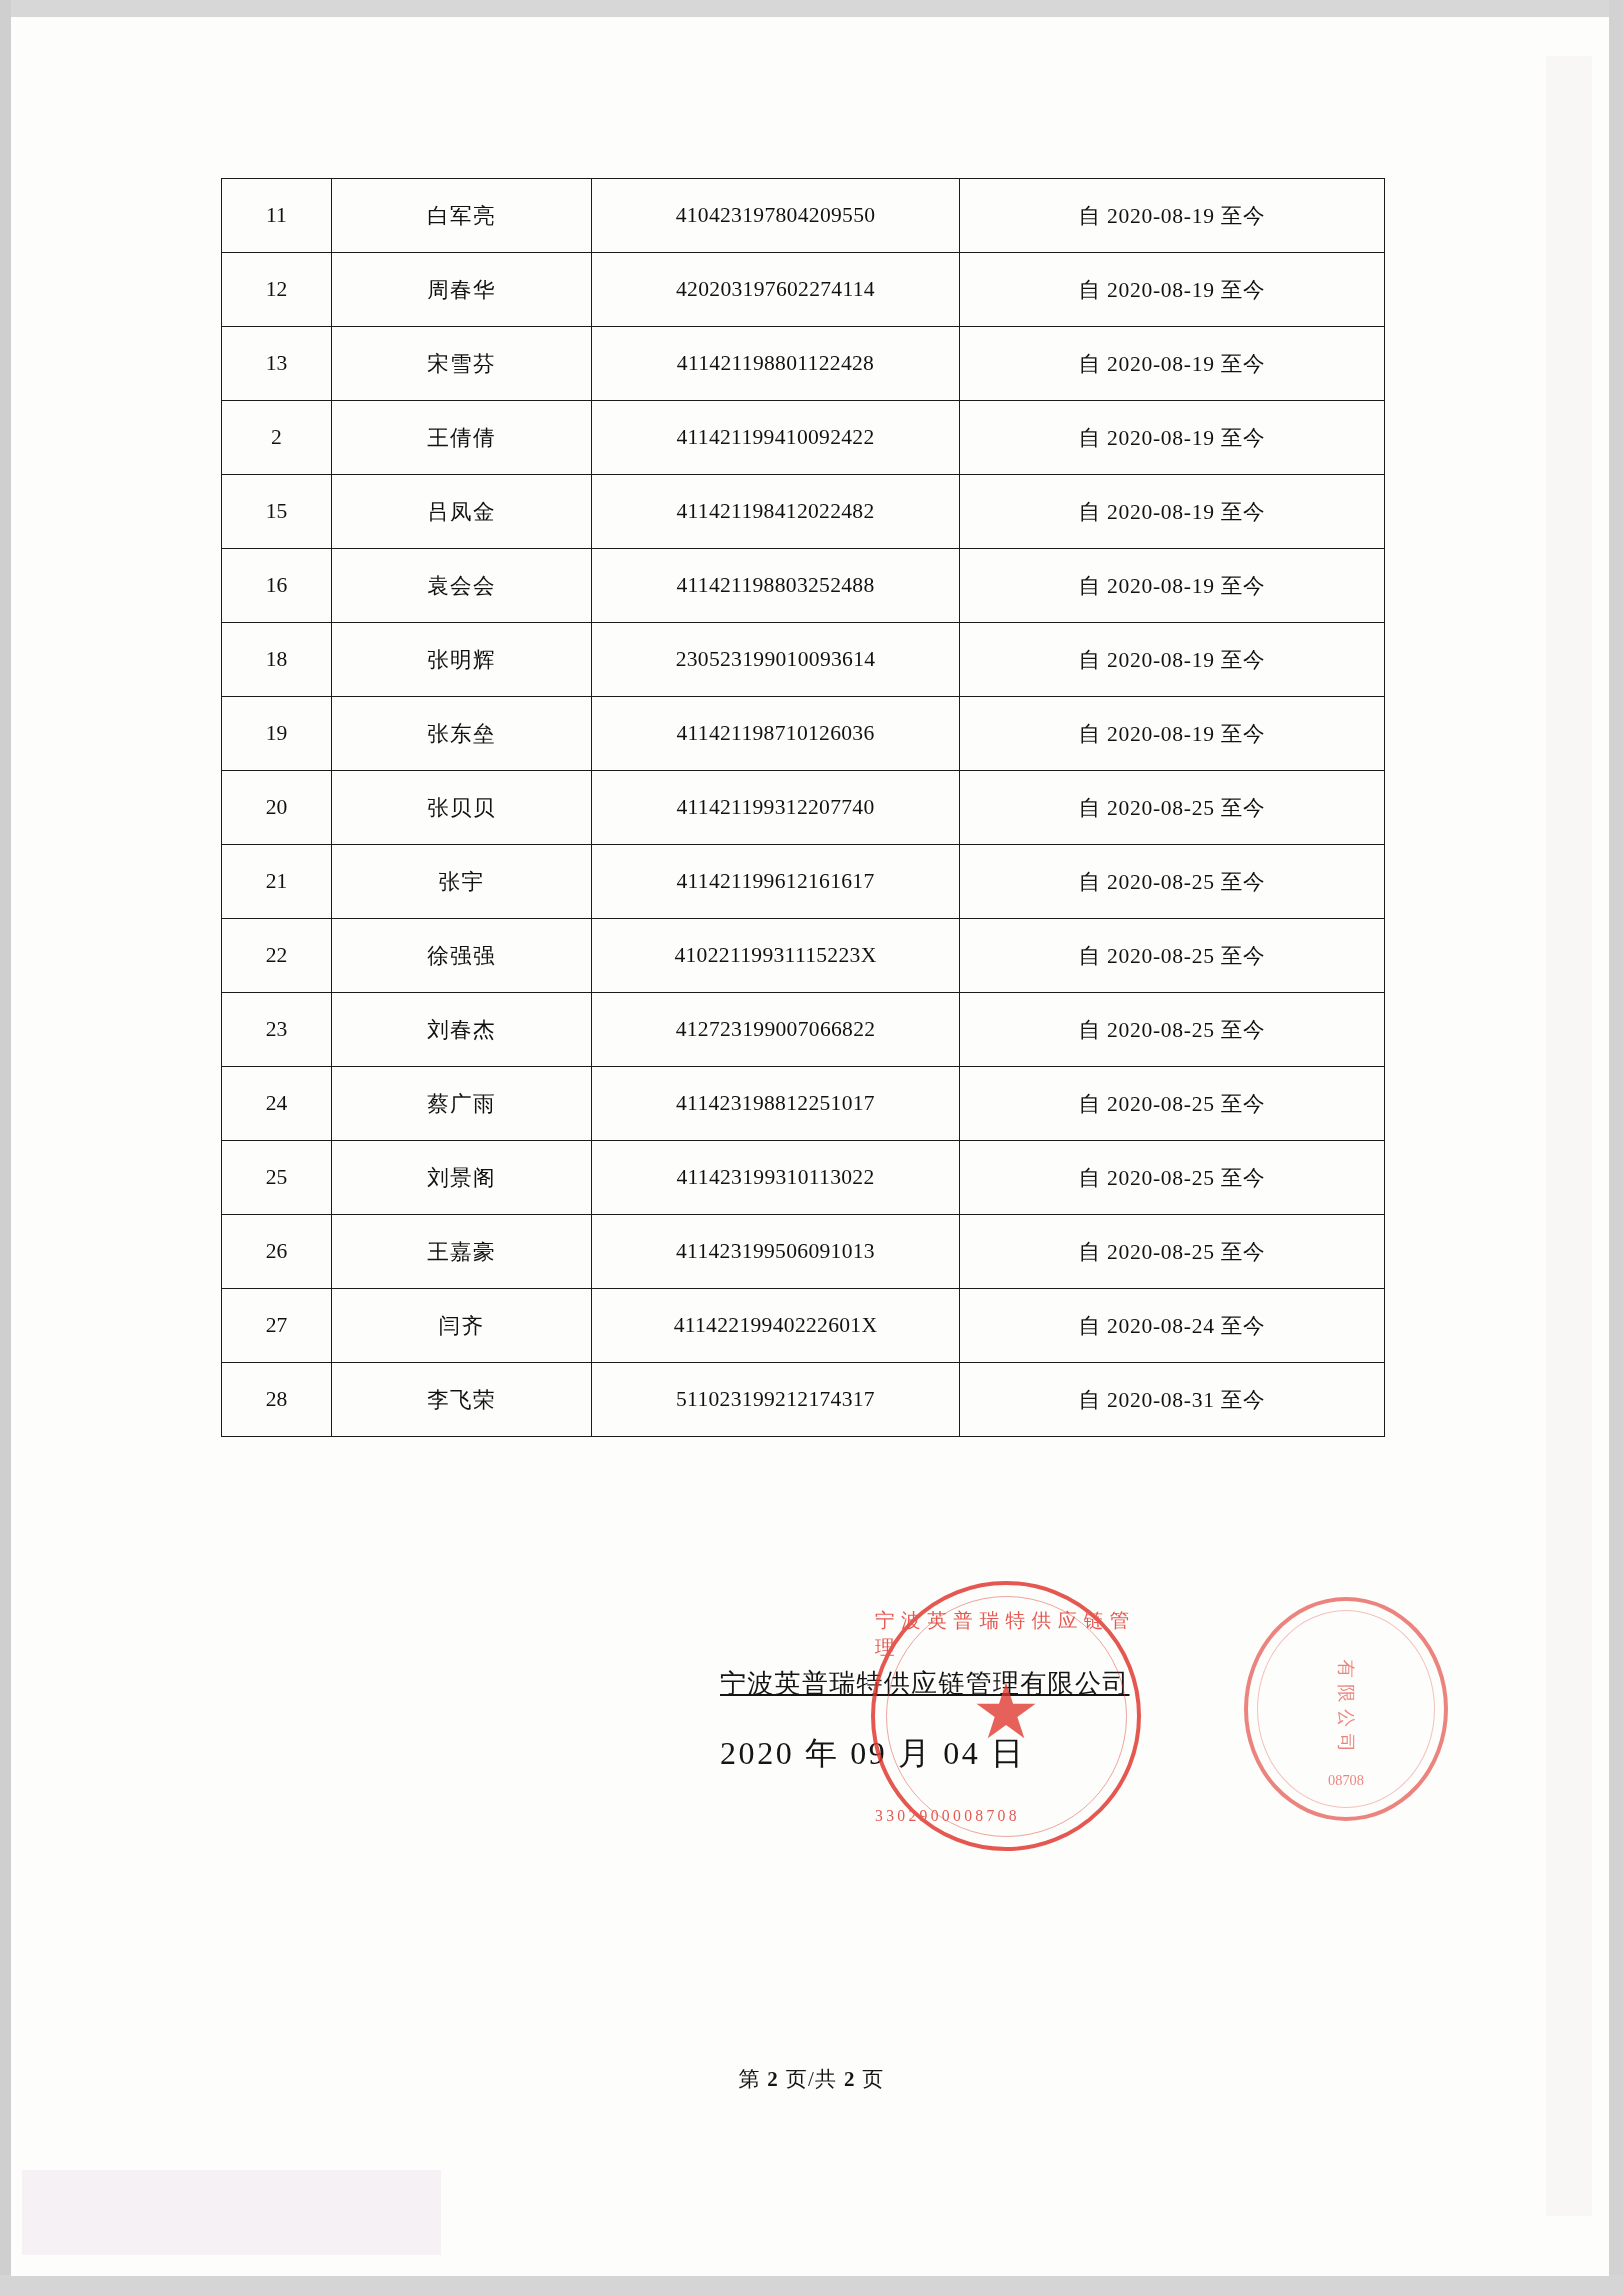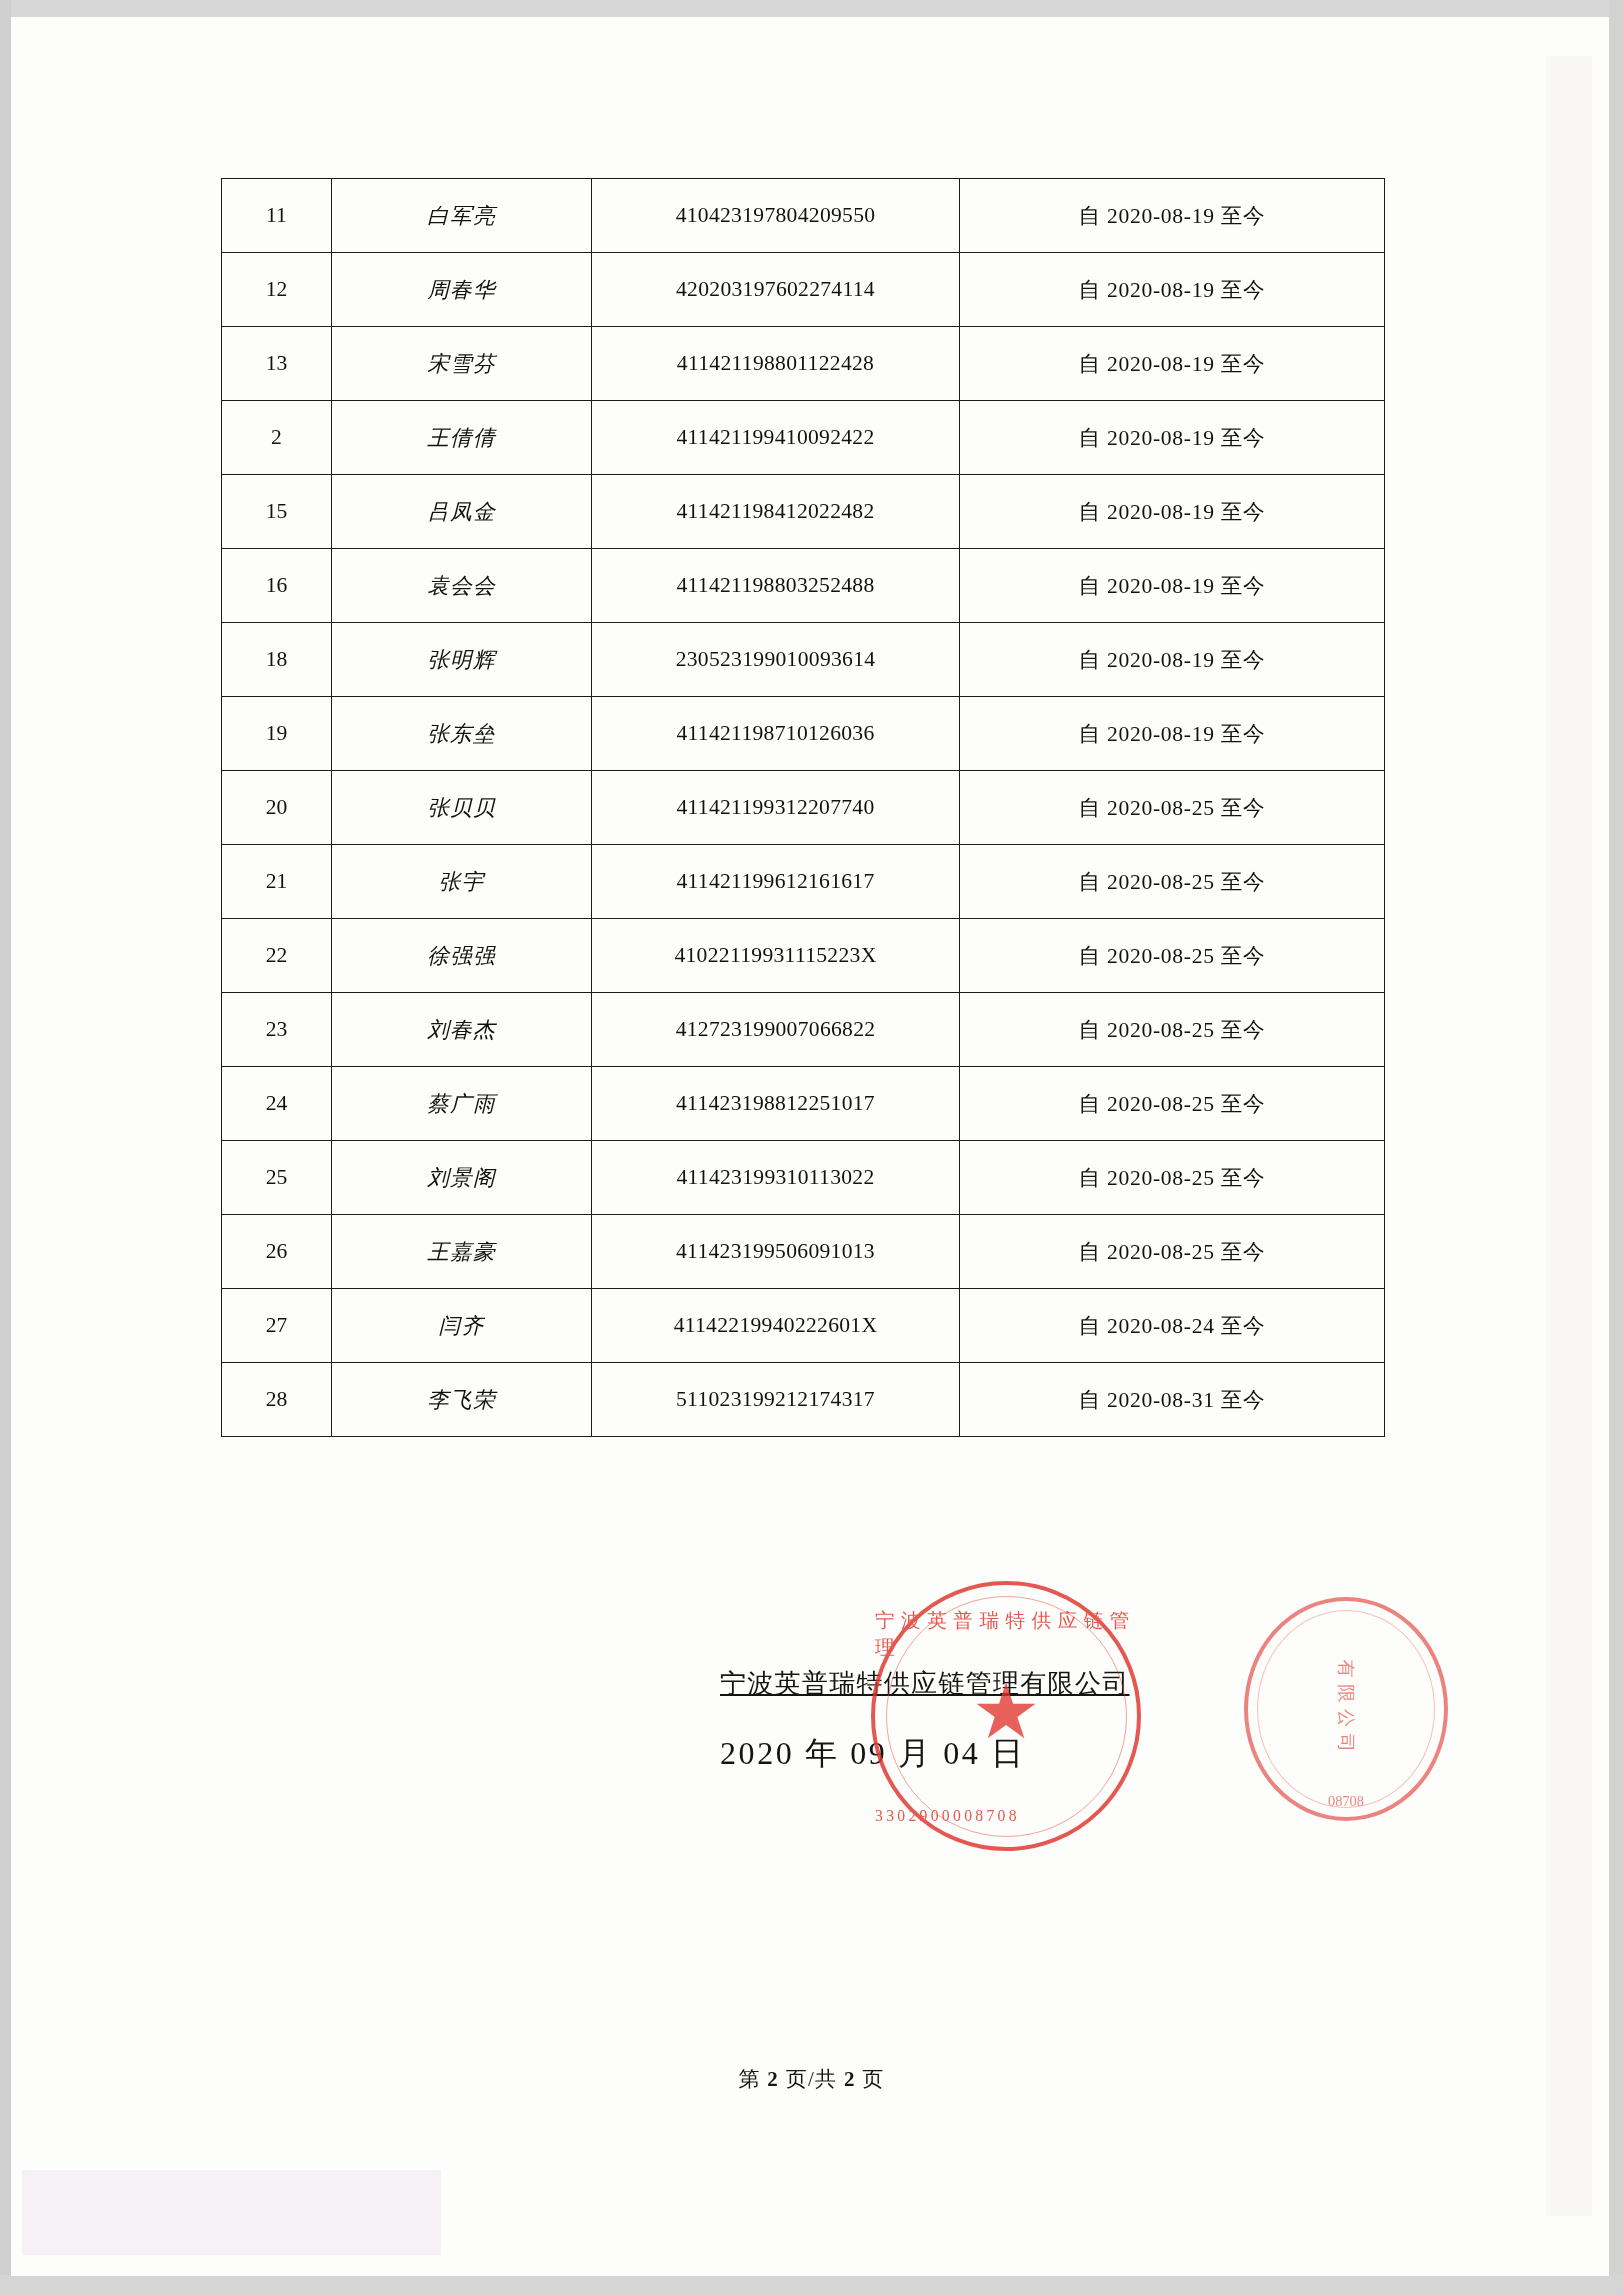--- a/index.html
+++ b/index.html
@@ -81,21 +81,21 @@
   table.roster td {
     border: 1.3px solid #1b1b1b;
     height: 73px;
     text-align: center;
     vertical-align: middle;
     font-size: 21.6px;
     color: #111;
     padding: 0;
   }
   td.c-idx { width: 109px; }
-  td.c-name { width: 259px; font-size: 23px; letter-spacing: 1.3px; font-style: italic; }
+  td.c-name { width: 259px; font-size: 23px; letter-spacing: 1.3px; }
   td.c-id { width: 367px; font-size: 21.6px; letter-spacing: 0.3px; }
   td.c-period { width: 424px; font-size: 21.6px; letter-spacing: 0.7px; }
 
   
   .sign-block {
     position: absolute;
     left: 720px;
     top: 1666px;
     width: 655px;
     text-align: left;
@@ -178,21 +178,21 @@
     top: 50%;
     transform: translate(-50%, -50%) rotate(90deg);
     color: #e0352c;
     font-size: 18.3px;
     letter-spacing: 6.5px;
     white-space: nowrap;
   }
   .stamp-partial .code-text {
     position: absolute;
     left: 50%;
-    bottom: 7px;
+    bottom: 28px;
     transform: translateX(-50%);
     color: #e0352c;
     font-size: 14.4px;
     white-space: nowrap;
   }
 
   
   .footer {
     position: absolute;
     left: 0;

